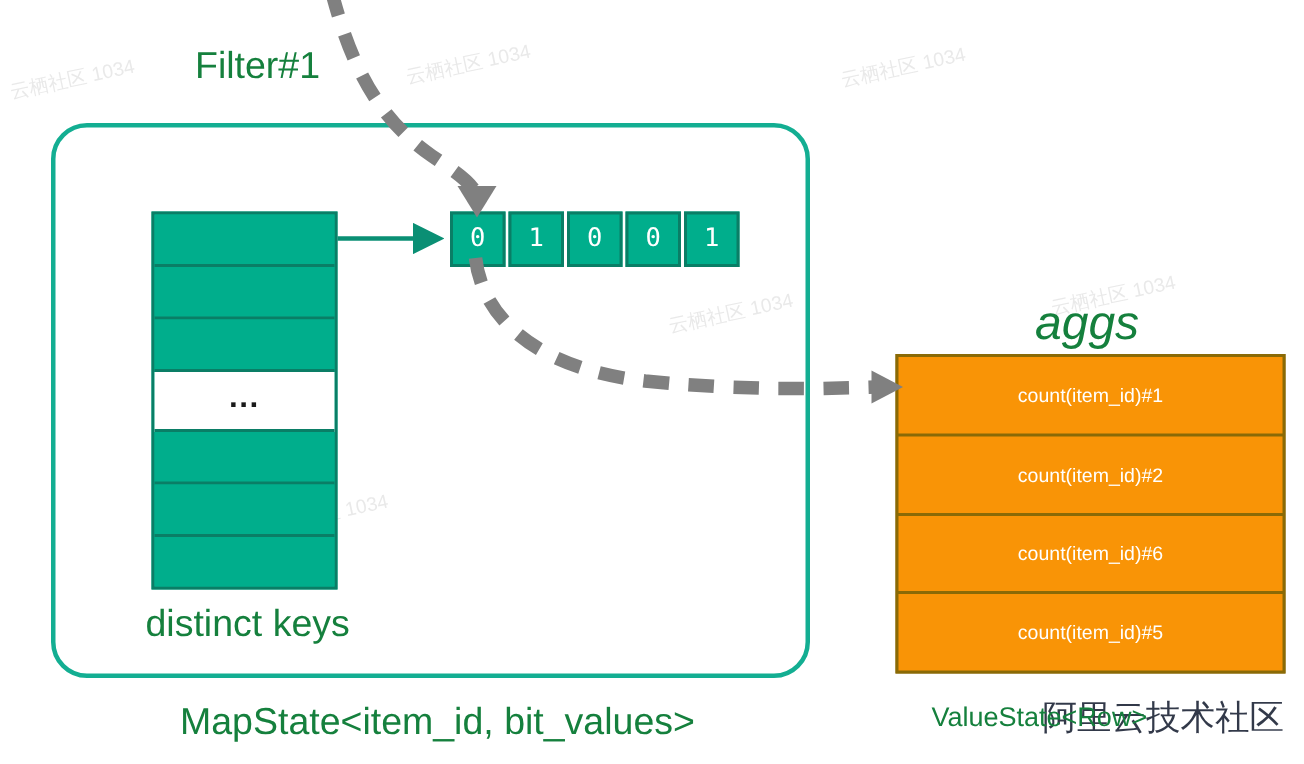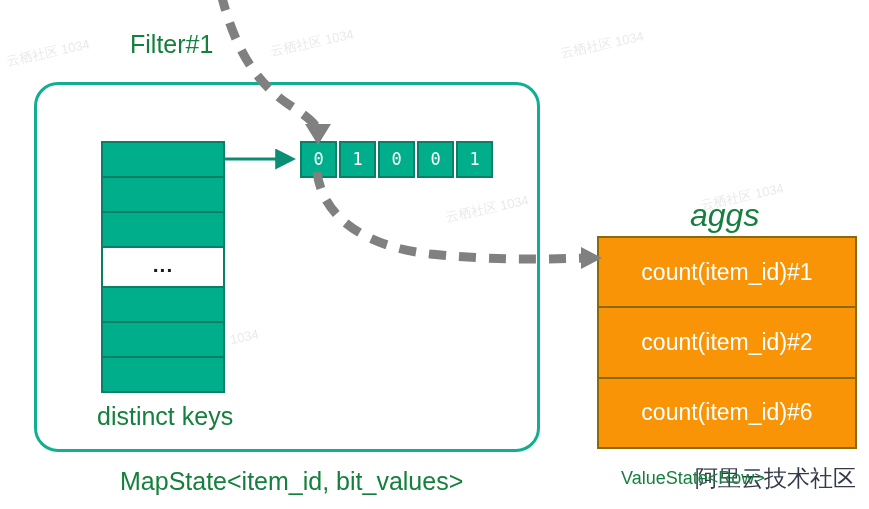--- a/index.html
+++ b/index.html
@@ -99,21 +99,21 @@
     border: 2px solid #8a6a06;
     display: flex;
     flex-direction: column;
     gap: 2px;
     background: #8a6a06;
   }
   .aggs-row {
     flex: 1 1 0;
     background: #F99406;
     color: #ffffff;
-    font-size: 23px;
+    font-size: 13px;
     display: flex;
     align-items: center;
     justify-content: center;
     line-height: 1;
   }
 
   
   .label {
     position: absolute;
     color: #15803d;
@@ -184,20 +184,21 @@
     <div class="bit-cell">1</div>
     <div class="bit-cell">0</div>
     <div class="bit-cell">0</div>
     <div class="bit-cell">1</div>
   </div>
 
   <div class="aggs-table">
     <div class="aggs-row">count(item_id)#1</div>
     <div class="aggs-row">count(item_id)#2</div>
     <div class="aggs-row">count(item_id)#6</div>
+    <div class="aggs-row">count(item_id)#5</div>
   </div>
 
   <svg class="overlay" viewBox="0 0 869 509">
     <defs>
       <marker id="tealHead" markerWidth="7" markerHeight="7" refX="5.6" refY="3.5" orient="auto" markerUnits="strokeWidth">
         <path d="M0,0 L7,3.5 L0,7 z" fill="#0A8F74"></path>
       </marker>
     </defs>
 
     <g>

